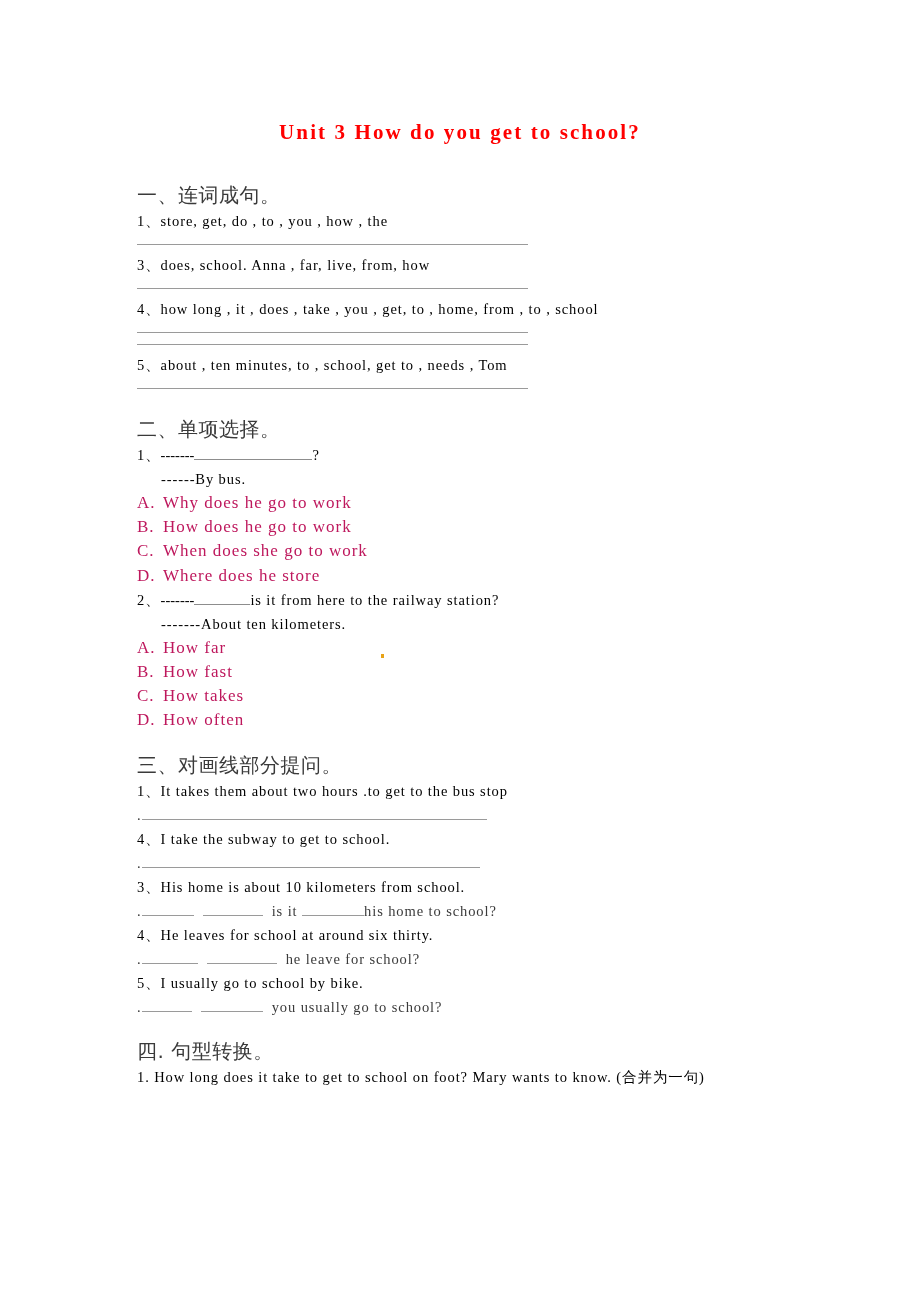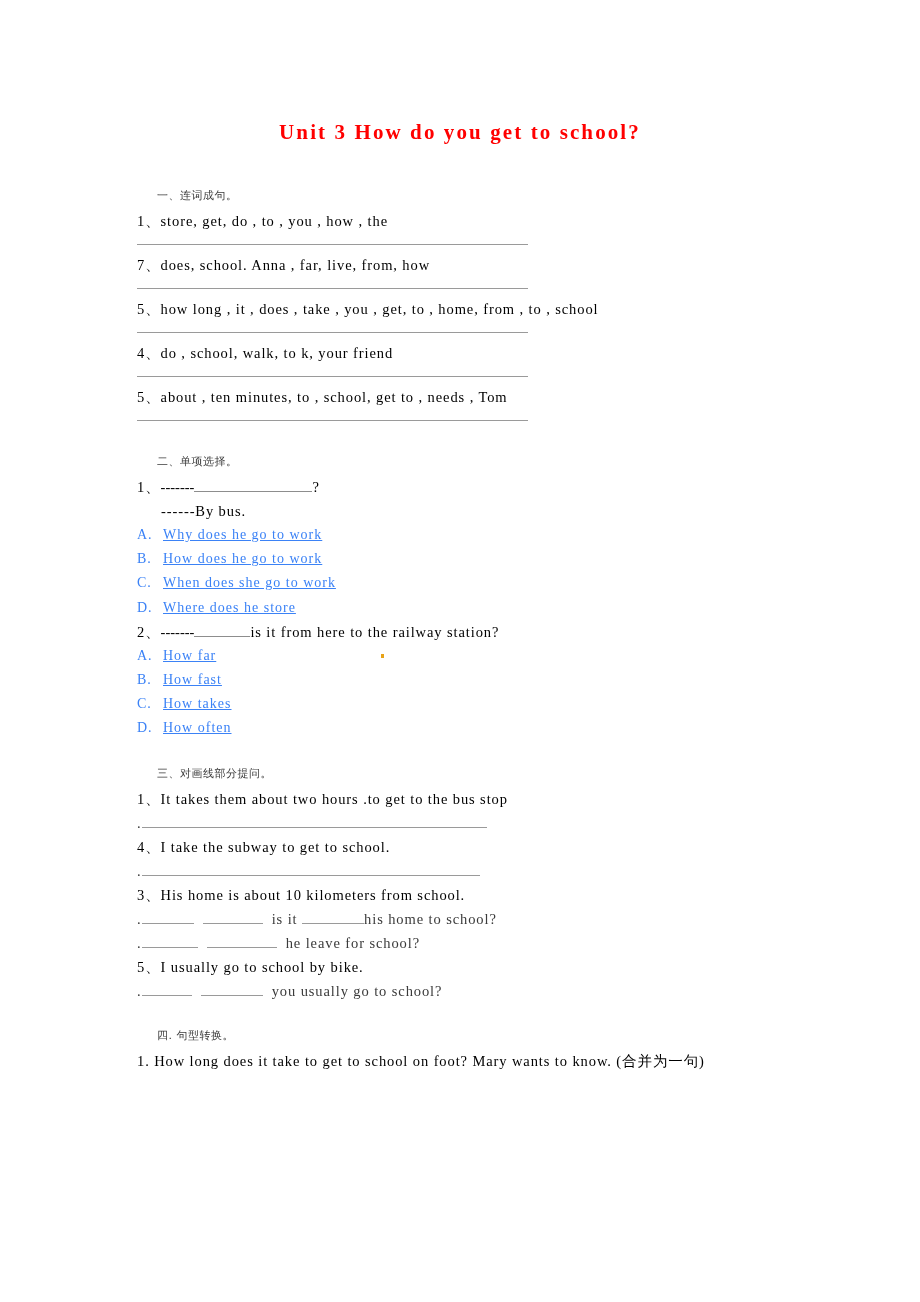--- a/index.html
+++ b/index.html
@@ -48,25 +48,24 @@
     color: #3a3a3a;
   }
   .line {
     font-size: 14.5px;
     line-height: 24px;
     letter-spacing: 0.9px;
     color: #000000;
     white-space: pre-wrap;
   }
   .opt {
-    font-size: 14px;
+    font-size: 17px;
     line-height: 24.2px;
     letter-spacing: 1.0px;
-    color: #3b82f6;
-    text-decoration: underline;
+    color: #be185d;
   }
   .opt .lbl { display: inline-block; width: 26px; }
   
   .rule {
     height: 0;
     border-bottom: 1px solid #9a9a9a;
     width: 391px;
     margin: 11px 0 8px 0;
   }
   
@@ -90,40 +89,39 @@
     vertical-align: baseline;
   }
   .dashes { letter-spacing: 0px; }
   .gap-md { height: 22px; }
   .sec-block { margin-bottom: 0; }
   .artifact-dot {
     position: absolute;
     width: 3px; height: 4px;
     background: #e8a317;
   }
-  .cjk { font-family: "DejaVu Sans", "Liberation Sans", sans-serif; font-size: 11px; letter-spacing: 0.5px; margin-left: 20px;}
+  .cjk { font-family: "DejaVu Sans", "Liberation Sans", sans-serif; font-size: 20px; letter-spacing: 0.5px;}
 </style>
 </head>
 <body>
 
 <div class="page">
 
   <div class="doc-title">Unit 3 How do you get to school?</div>
 
   <div class="body-area">
 
     <div class="sec-block">
       <div class="sec-head cjk">一、连词成句。</div>
       <div class="line">1、store, get, do , to , you , how , the</div>
       <div class="rule"></div>
-      <div class="line">7、does, school. Anna , far, live, from, how</div>
+      <div class="line">3、does, school. Anna , far, live, from, how</div>
       <div class="rule"></div>
-      <div class="line">5、how long , it , does , take , you , get, to , home, from , to , school</div>
+      <div class="line">4、how long , it , does , take , you , get, to , home, from , to , school</div>
       <div class="rule"></div>
-      <div class="line">4、do , school, walk, to k, your friend</div>
       <div class="rule"></div>
       <div class="line">5、about , ten minutes, to , school, get to , needs , Tom</div>
       <div class="rule"></div>
     </div>
 
     <div class="gap-md"></div>
 
     <div class="sec-block">
       <div class="sec-head cjk">二、单项选择。</div>
 
@@ -131,20 +129,21 @@
 
       <div class="line" style="padding-left:24px">------By bus.</div>
 
       <div class="opt"><span class="lbl">A.</span><span>Why does he go to work</span></div>
       <div class="opt"><span class="lbl">B.</span><span>How does he go to work</span></div>
       <div class="opt"><span class="lbl">C.</span><span>When does she go to work</span></div>
       <div class="opt"><span class="lbl">D.</span><span>Where does he store</span></div>
 
       <div class="line"><span>2、</span><span class="dashes">-------</span><span class="blank" style="width:56px"></span><span>is it from here to the railway station?</span></div>
 
+      <div class="line" style="padding-left:24px">-------About ten kilometers.</div>
 
       <div class="opt"><span class="lbl">A.</span><span>How far</span></div>
       <div class="opt"><span class="lbl">B.</span><span>How fast</span></div>
       <div class="opt"><span class="lbl">C.</span><span>How takes</span></div>
       <div class="opt"><span class="lbl">D.</span><span>How often</span></div>
     </div>
 
     <div class="gap-md"></div>
 
     <div class="sec-block">
@@ -152,20 +151,21 @@
 
       <div class="line">1、It takes them about two hours .to get to the bus stop</div>
       <div class="dotline"><span>.</span><span class="ul" style="width:345px"></span></div>
 
       <div class="line">4、I take the subway to get to school.</div>
       <div class="dotline"><span>.</span><span class="ul" style="width:338px"></span></div>
 
       <div class="line">3、His home is about 10 kilometers from school.</div>
       <div class="dotline"><span>.</span><span class="ul" style="width:52px"></span><span>&nbsp;&nbsp;</span><span class="ul" style="width:60px"></span><span>&nbsp;&nbsp;</span><span>is it</span><span>&nbsp;</span><span class="ul" style="width:62px"></span><span>his home to school?</span></div>
 
+      <div class="line">4、He leaves for school at around six thirty.</div>
       <div class="dotline"><span>.</span><span class="ul" style="width:56px"></span><span>&nbsp;&nbsp;</span><span class="ul" style="width:70px"></span><span>&nbsp;&nbsp;</span><span>he leave for school?</span></div>
 
       <div class="line">5、I usually go to school by bike.</div>
       <div class="dotline"><span>.</span><span class="ul" style="width:50px"></span><span>&nbsp;&nbsp;</span><span class="ul" style="width:62px"></span><span>&nbsp;&nbsp;</span><span>you usually go to school?</span></div>
     </div>
 
     <div class="gap-md"></div>
 
     <div class="sec-block">
       <div class="sec-head cjk">四. 句型转换。</div>

